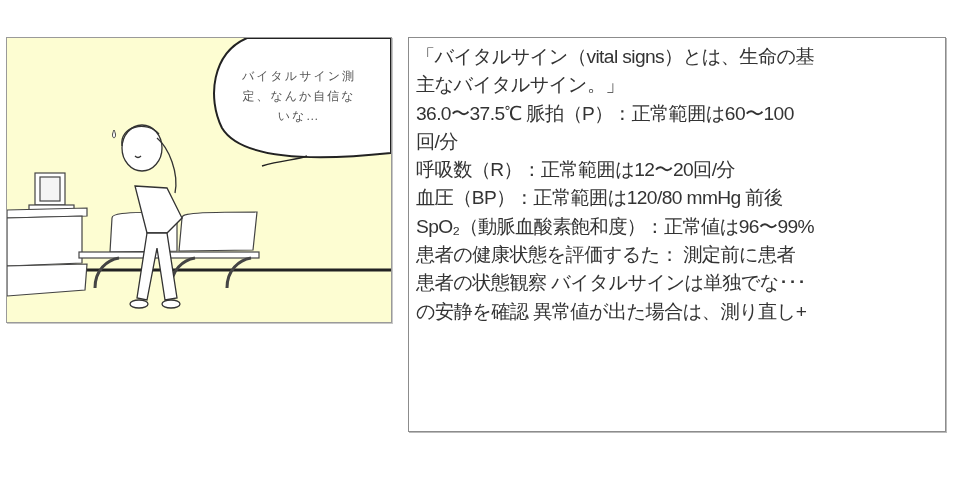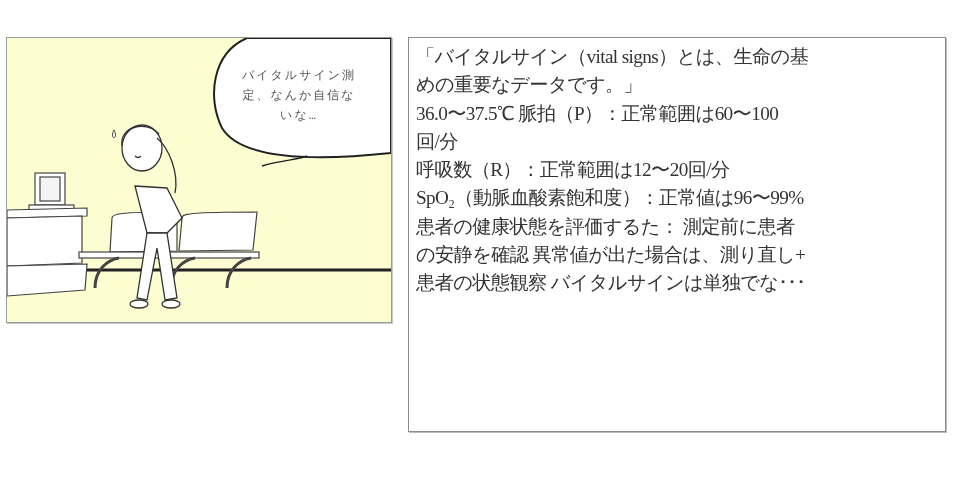--- a/index.html
+++ b/index.html
@@ -4,26 +4,26 @@
 <style>
   html, body { margin:0; padding:0; }
   body { width:960px; height:480px; background:#ffffff; position:relative; overflow:hidden;
          font-family:"DejaVu Sans", sans-serif; }
   .comic-panel { position:absolute; left:6px; top:37px; width:384px; height:284px;
                  background:#fdfdd2; border:1px solid #9a9a9a; box-shadow:1px 1px 0 #c8c8c8;
                  overflow:hidden; }
   .comic-panel svg { position:absolute; left:0; top:0; }
   .bubble-text { position:absolute; left:222px; top:28px; width:140px; text-align:center;
                  font-size:12px; line-height:20px; letter-spacing:2px; color:#555;
-                 font-family:Liberation Mono, monospace; }
+                 font-family:Liberation Serif, serif; }
   .text-box { position:absolute; left:408px; top:37px; width:538px; height:395px;
               background:#fff; border:1px solid #8c8c8c; box-shadow:1px 1px 0 #bbb;
               box-sizing:border-box; padding:5px 6px 0 7px; }
   .text-line { font-size:19.2px; line-height:28.3px; color:#333; white-space:nowrap;
-               font-family:Liberation Serif, serif; letter-spacing:-0.6px; }
+               font-family:Liberation Sans, sans-serif; letter-spacing:-0.6px; }
 </style>
 </head>
 <body>
 
 <div class="comic-panel">
   <svg width="384" height="284" viewBox="0 0 384 284">
 
     <line x1="70" y1="232" x2="384" y2="232" stroke="#222" stroke-width="3"></line>
 
     <path d="M384 0 L240 0 C205 15 200 60 215 90 C232 118 290 125 384 115 Z" fill="#fff" stroke="#222" stroke-width="2"></path>
@@ -61,21 +61,22 @@
   </svg>
   <div class="bubble-text">
     <div>バイタルサイン測</div>
     <div>定、なんか自信な</div>
     <div>いな…</div>
   </div>
 </div>
 
 <div class="text-box">
   <div class="text-line">「バイタルサイン（vital signs）とは、生命の基</div>
-  <div class="text-line">めの重要なデータです。」</div>
+  <div class="text-line">主なバイタルサイン。」</div>
   <div class="text-line">36.0〜37.5℃ 脈拍（P）：正常範囲は60〜100</div>
   <div class="text-line">回/分</div>
   <div class="text-line">呼吸数（R）：正常範囲は12〜20回/分</div>
+  <div class="text-line">血圧（BP）：正常範囲は120/80 mmHg 前後</div>
   <div class="text-line">SpO₂（動脈血酸素飽和度）：正常値は96〜99%</div>
   <div class="text-line">患者の健康状態を評価するた： 測定前に患者</div>
+  <div class="text-line">患者の状態観察 バイタルサインは単独でな･･･</div>
   <div class="text-line">の安静を確認 異常値が出た場合は、測り直し+</div>
-  <div class="text-line">患者の状態観察 バイタルサインは単独でな･･･</div>
 </div>
 
 </body></html>

